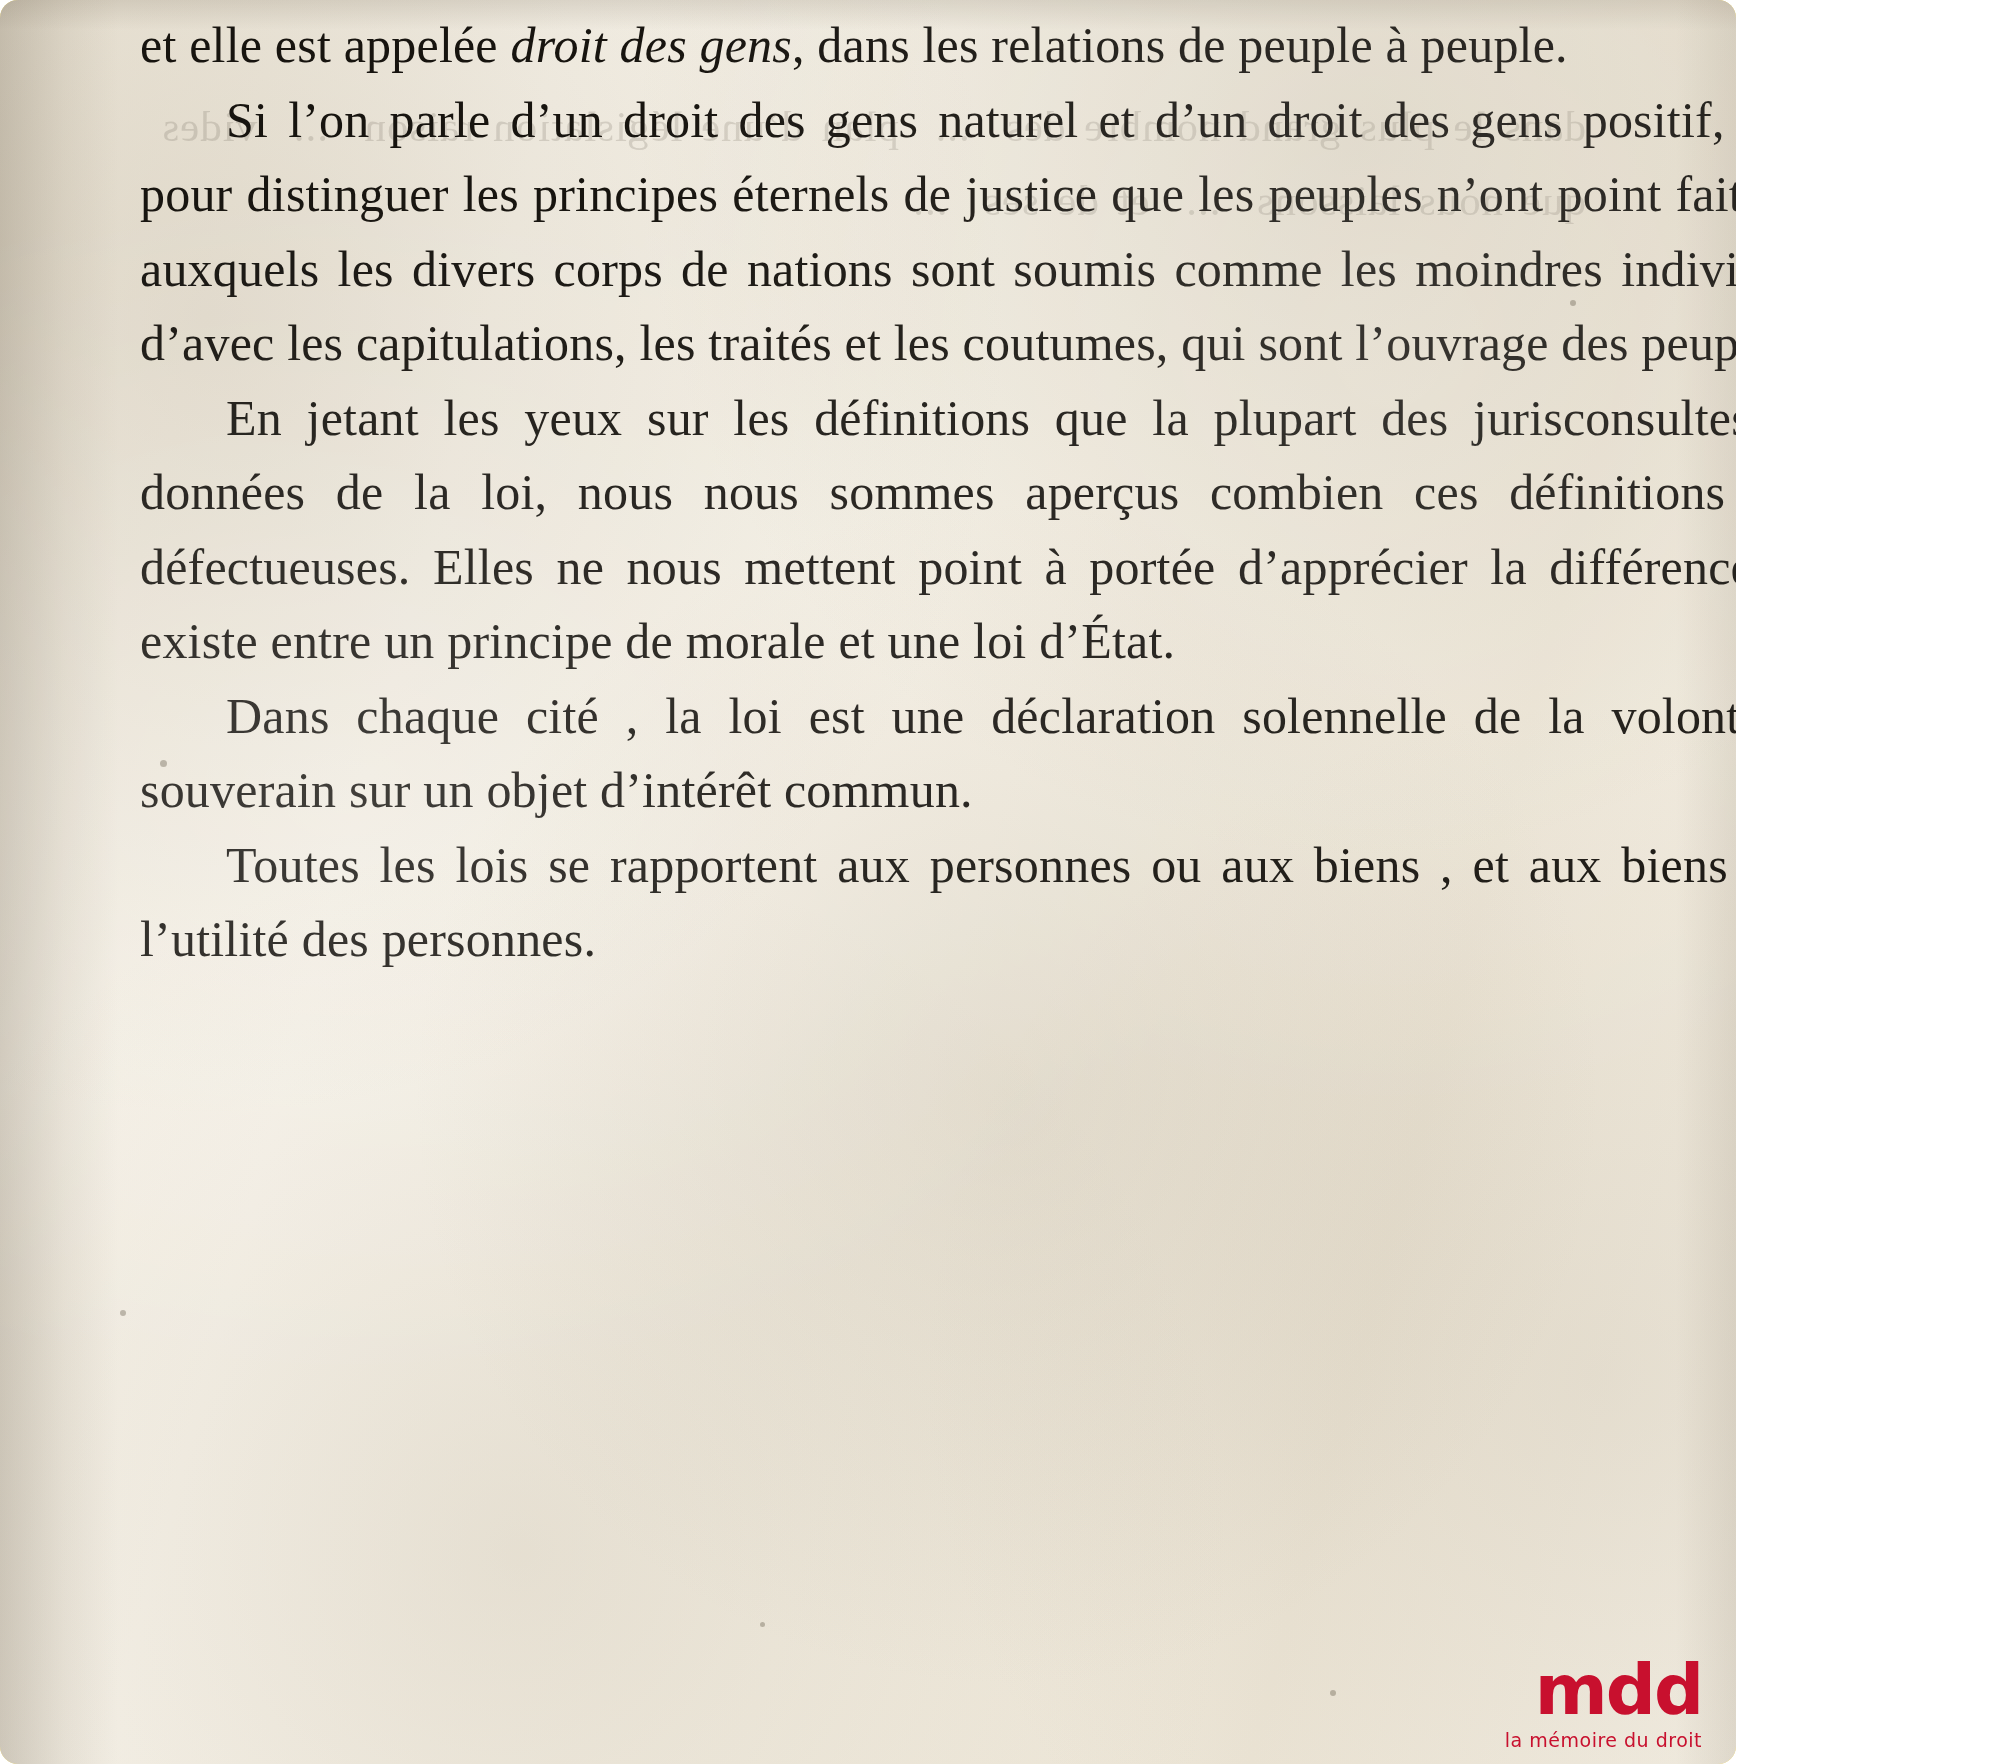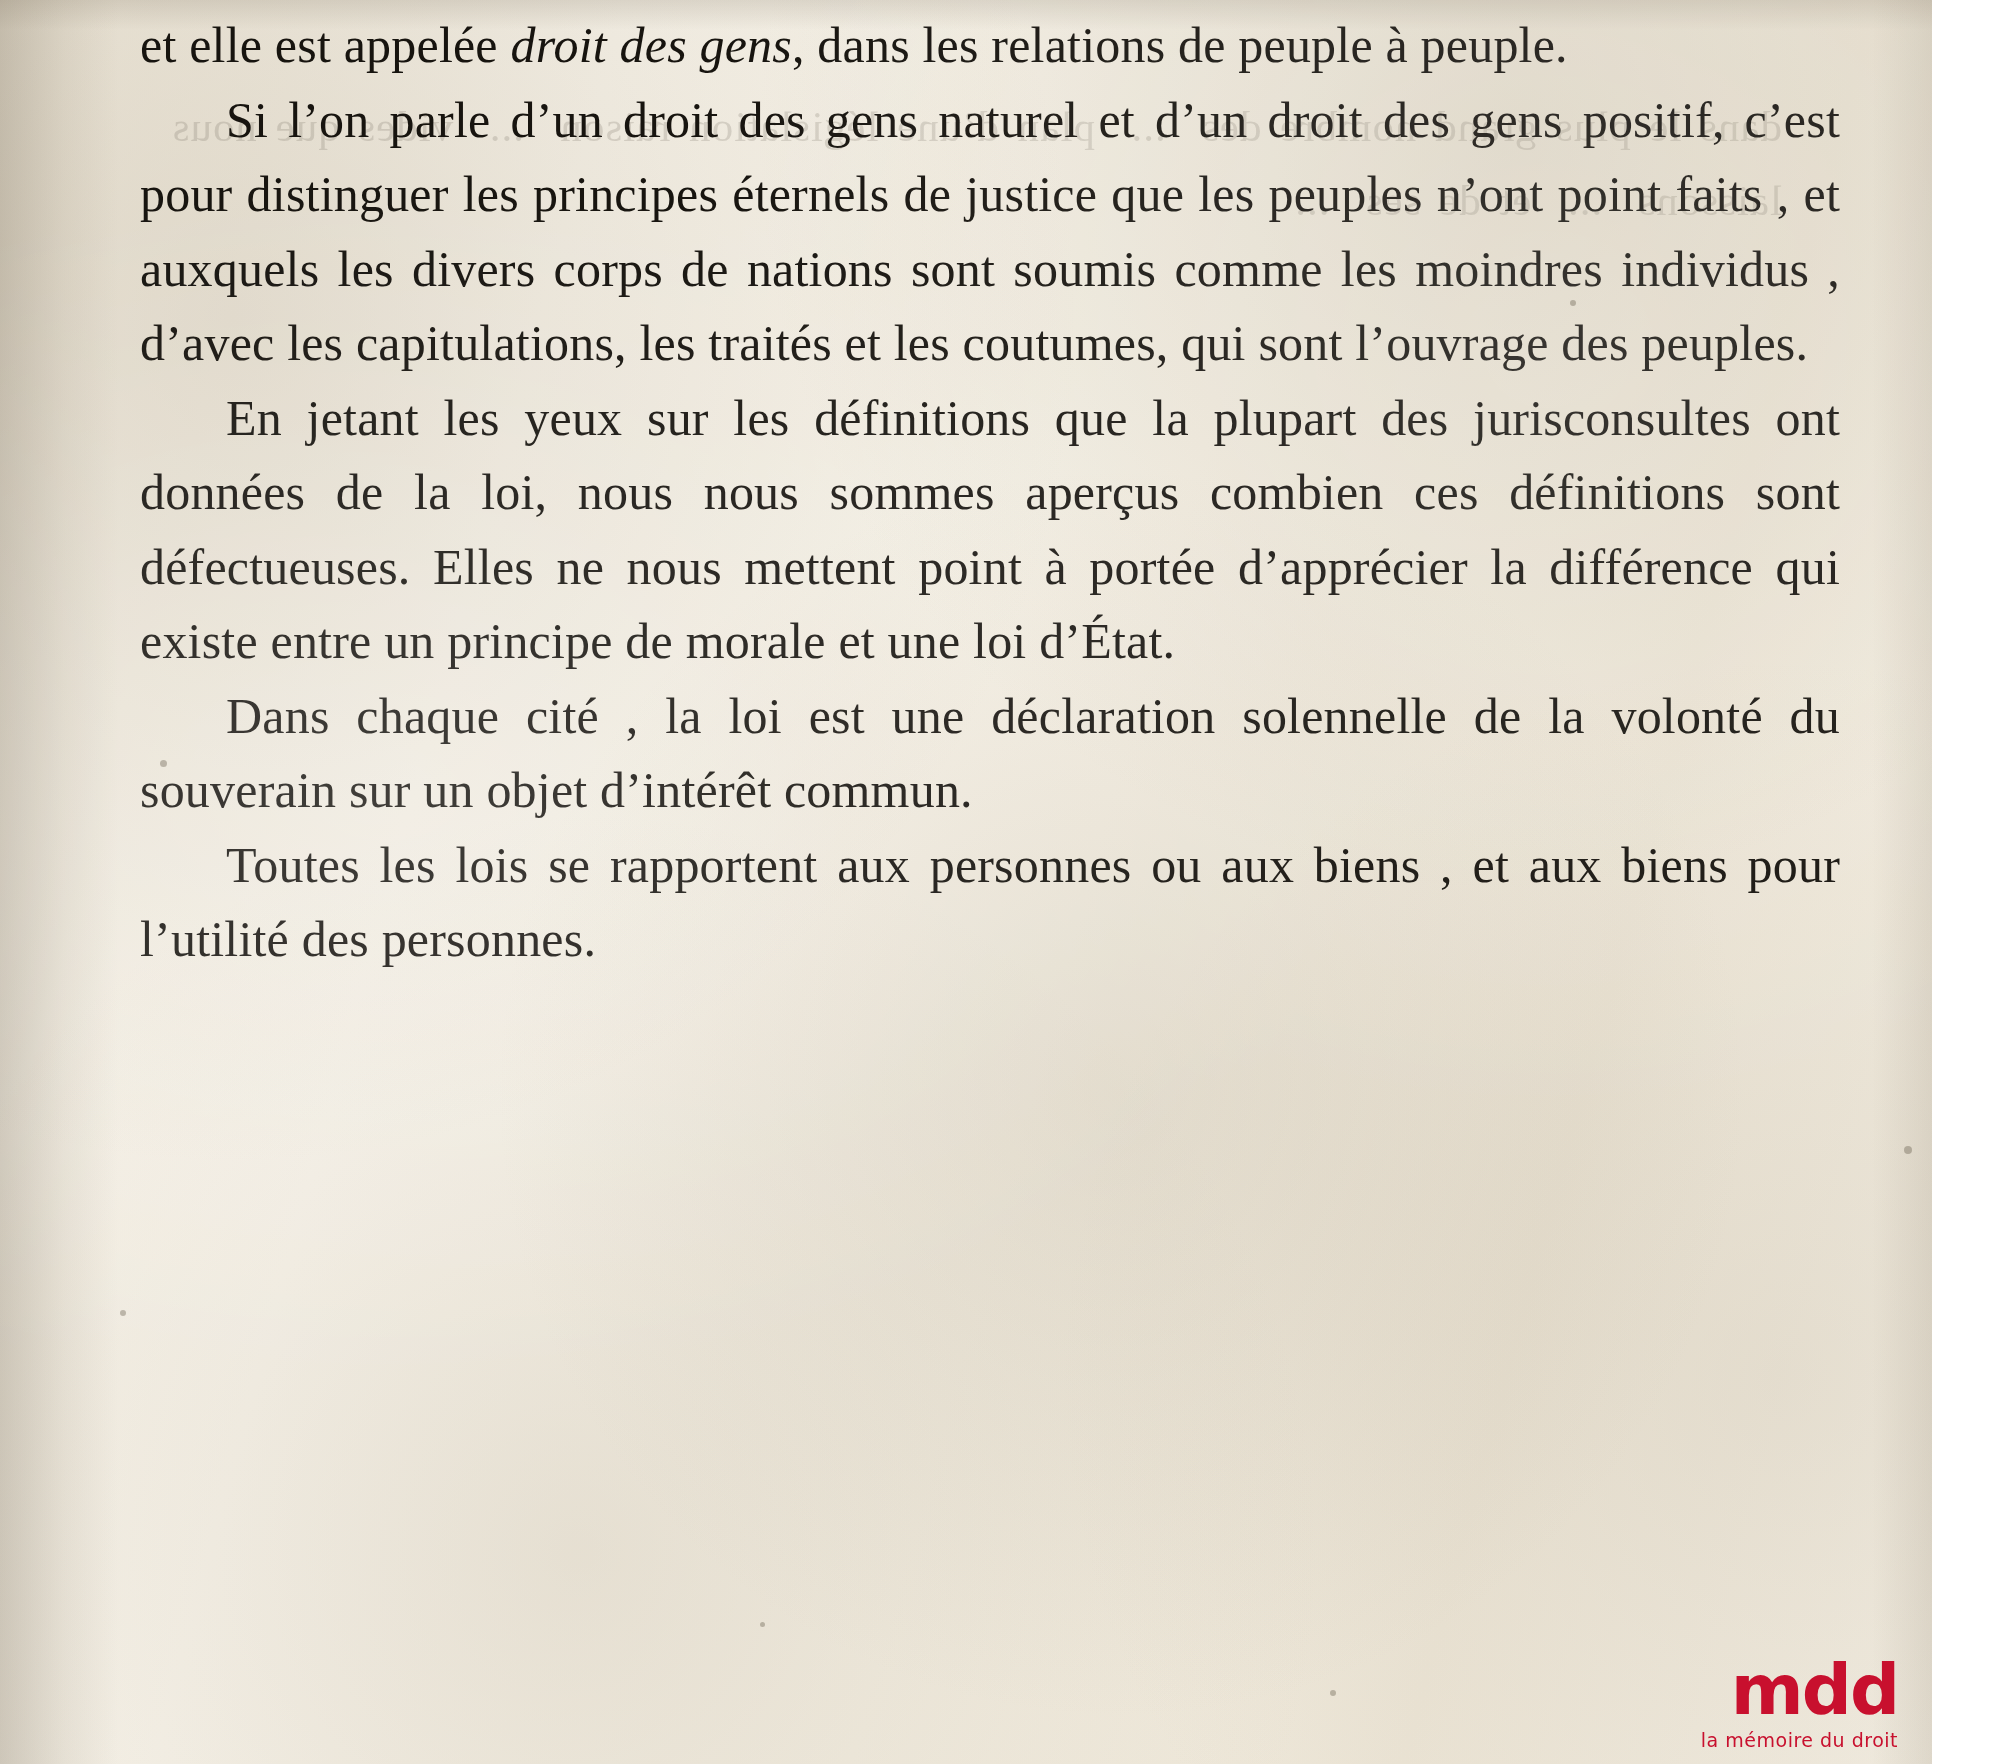--- a/index.html
+++ b/index.html
@@ -2,25 +2,26 @@
 <html><head>
 <meta charset="utf-8">
 <style>
   html, body {
     margin: 0;
     padding: 0;
     background: #ffffff;
   }
   #page {
     position: relative;
-    width: 1932px;
+    width: 1736px;
     height: 1764px;
     background: #fde047;
     overflow: hidden;
     font-family: "Liberation Serif", serif;
+    border-radius: 18px;
   }
   
   #paper-texture {
     position: absolute;
     inset: 0;
     background:
       radial-gradient(circle at 12% 18%, rgba(180,168,145,0.30) 0%, rgba(180,168,145,0) 38%),
       radial-gradient(circle at 78% 8%, rgba(168,156,133,0.25) 0%, rgba(168,156,133,0) 34%),
       radial-gradient(circle at 58% 62%, rgba(172,160,138,0.22) 0%, rgba(172,160,138,0) 40%),
       radial-gradient(circle at 30% 88%, rgba(186,174,152,0.26) 0%, rgba(186,174,152,0) 36%),

